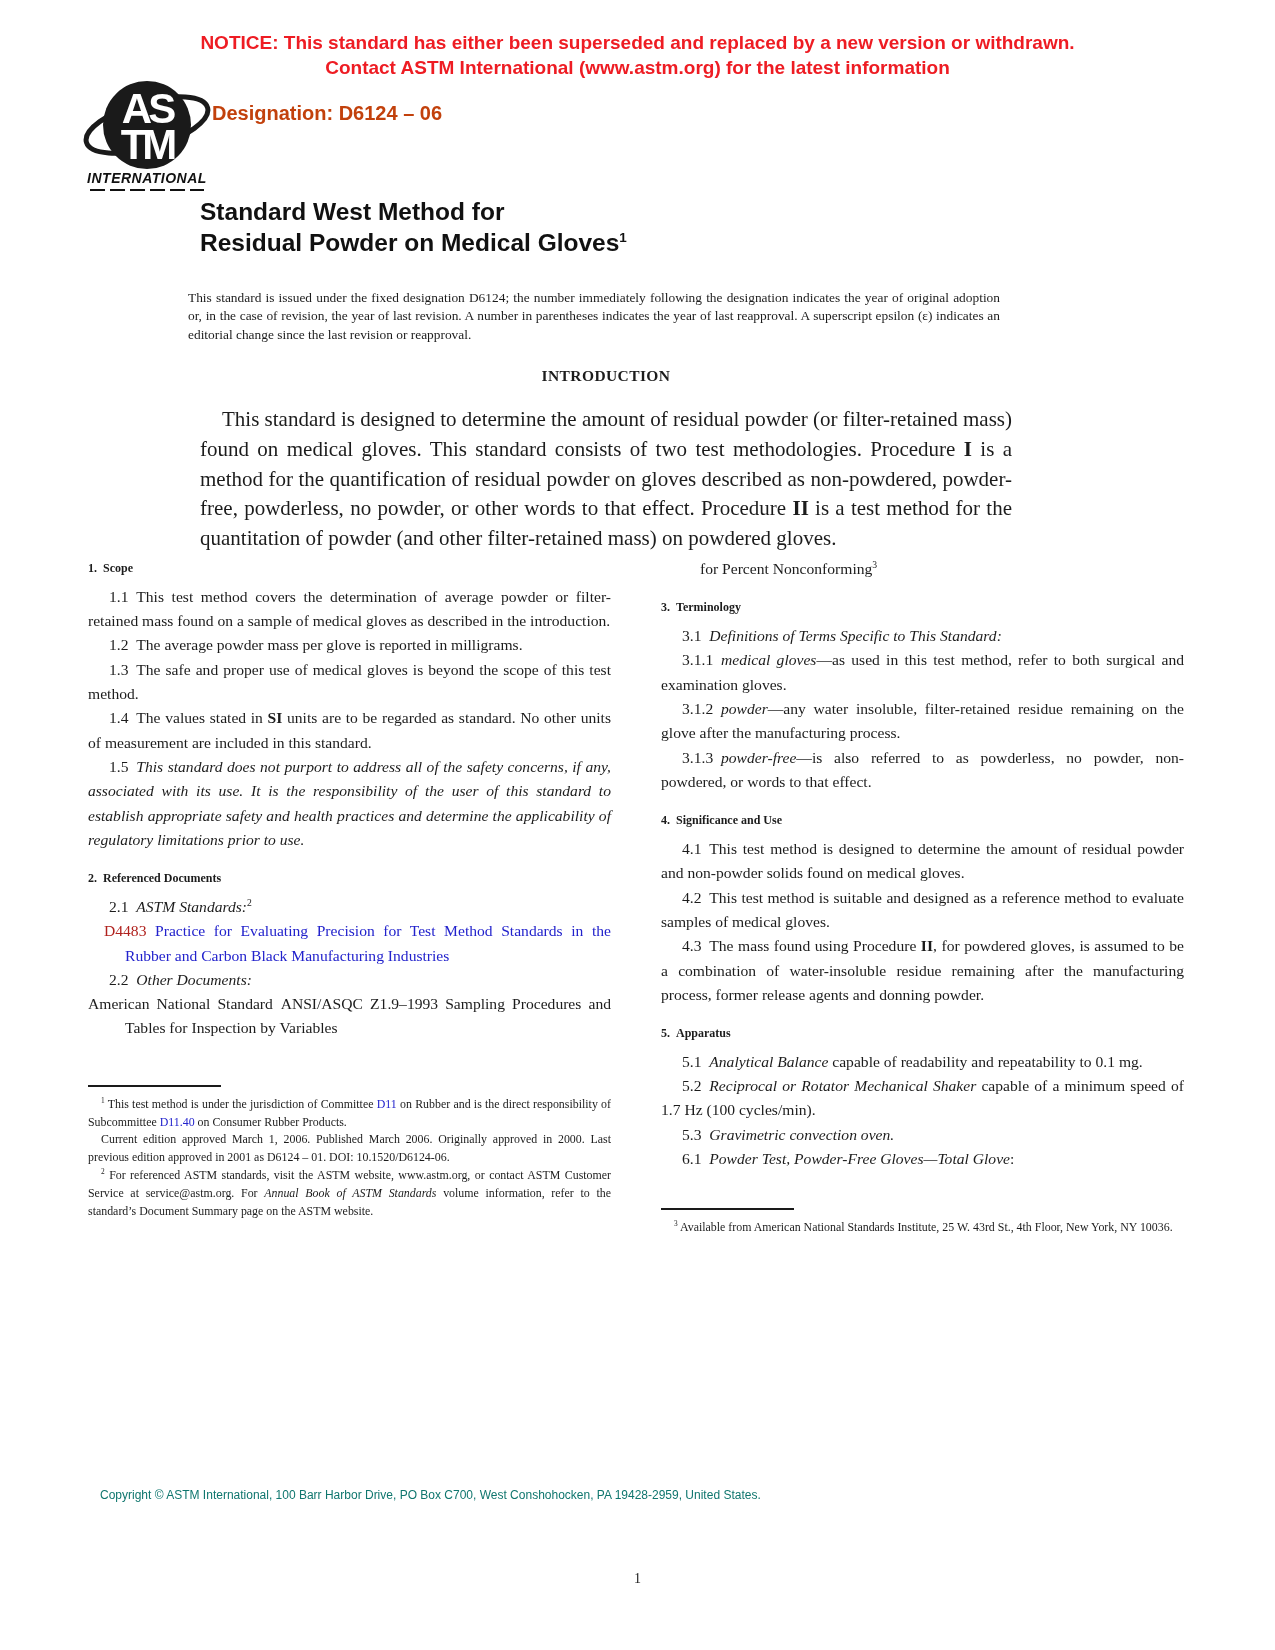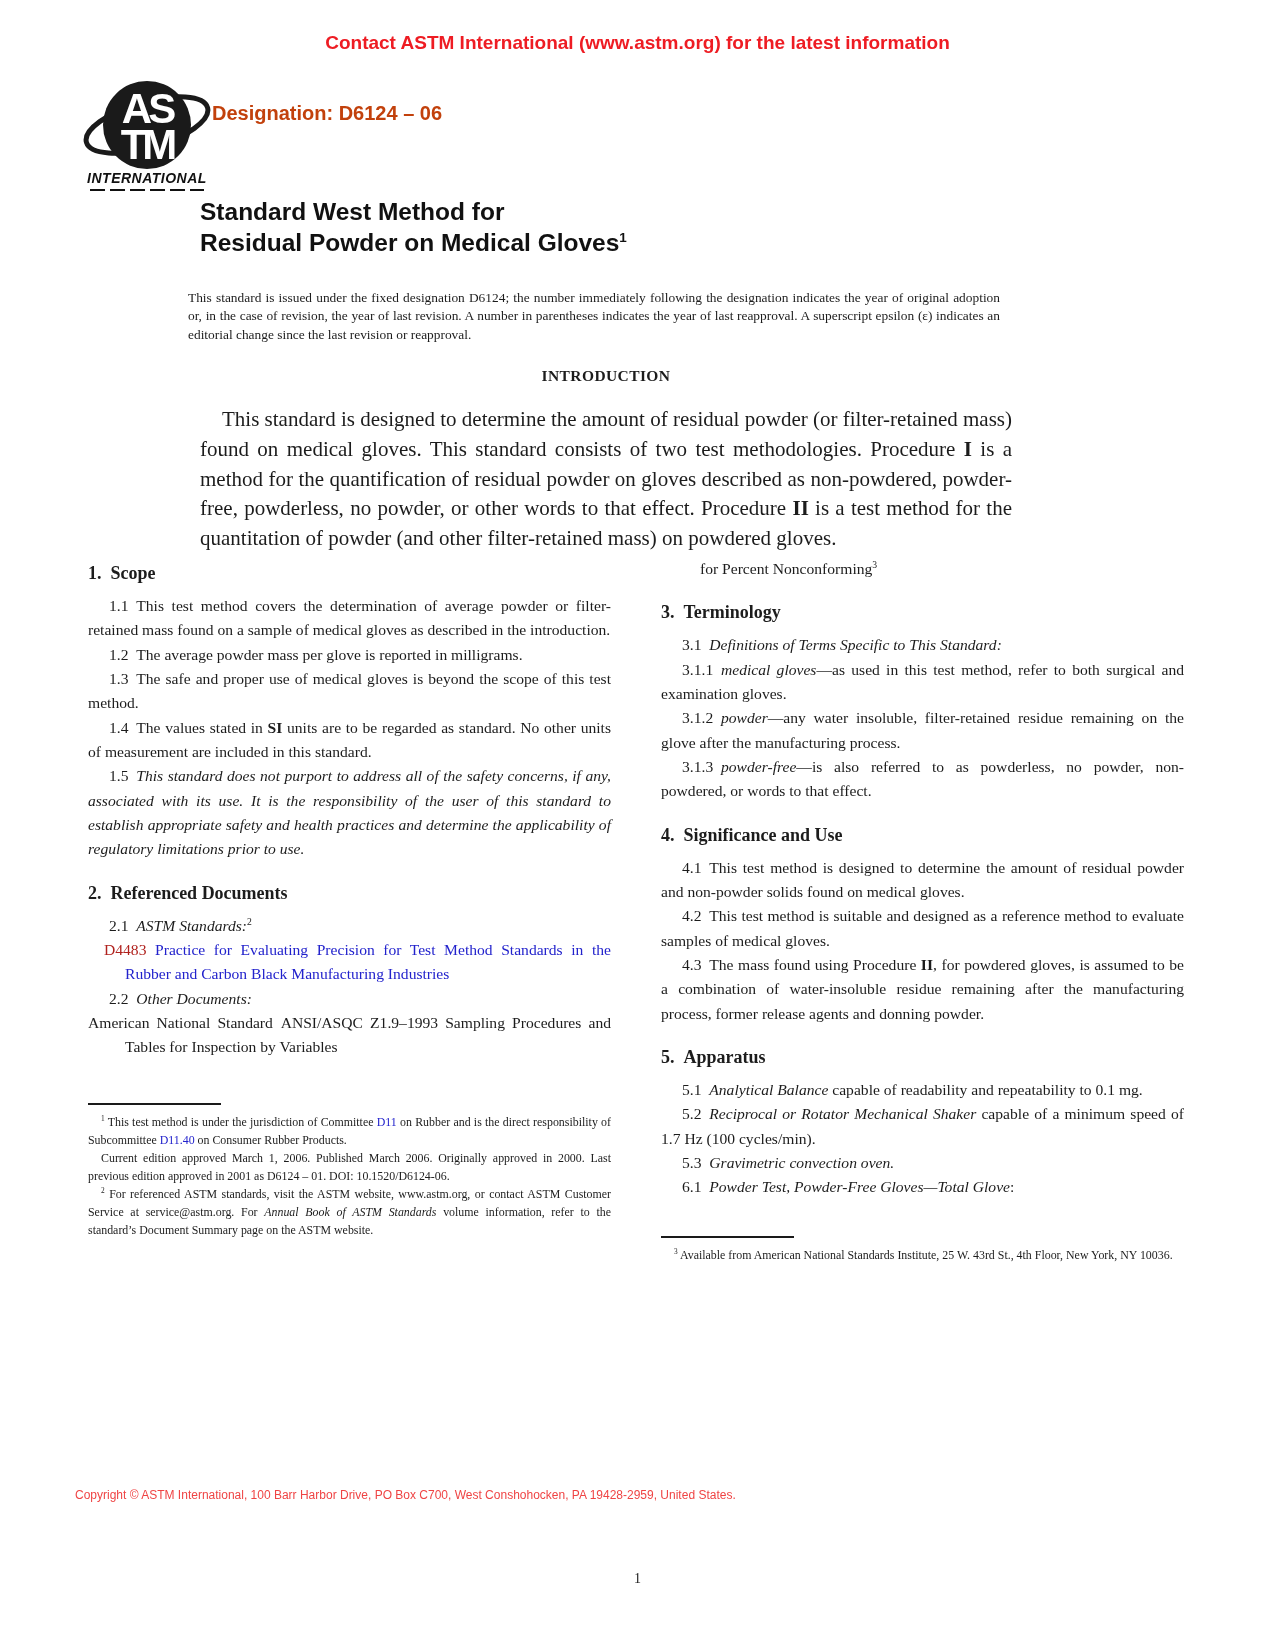--- a/index.html
+++ b/index.html
@@ -56,58 +56,59 @@
     font-size:21px;line-height:1.42;text-align:justify;text-indent:22px;
   }
   
   .columns{
     position:absolute;left:88px;top:557px;width:1096px;
     display:flex;gap:50px;
     font-size:15.6px;line-height:1.56;text-align:justify;
   }
   .col{flex:1;min-width:0;}
   .col h2{
-    font-size:18px;font-weight:bold;text-align:left;
+    font-size:12px;font-weight:bold;text-align:left;
     margin:17px 0 7px 0;
   }
   .col h2:first-child{margin-top:2px;}
   .col .p{text-indent:21px;}
   .col .hang-link{padding-left:37px;text-indent:-21px;}
   .col .hang-flush{padding-left:37px;text-indent:-37px;}
   .col .cont{text-indent:39px;margin-bottom:2px;}
   .h-hang{padding-left:25px;text-indent:-25px;}
   
   .fnblock{margin-top:44px;}
   .fnblock.right{margin-top:37px;}
   .fn-rule{width:133px;border:none;border-top:2px solid #1a1a1a;margin:0 0 9px 0;}
   .fn{font-size:11.9px;line-height:1.5;text-align:justify;}
   .fn .p{text-indent:13px;}
   
   .copyright{
-    position:absolute;left:75px;top:1488px;
+    position:absolute;left:100px;top:1488px;
     font-family:"Liberation Sans", sans-serif;
-    font-size:12px;color:#ef4444;
+    font-size:12px;color:#0f766e;
   }
   .pagenum{
     position:absolute;left:0;right:0;top:1571px;
     text-align:center;font-size:14px;
   }
   
   .sg-i{font-style:italic;}
   .sg-b{font-weight:bold;}
   .sg-sup{font-size:0.62em;vertical-align:super;line-height:0;}
   .sg-lb{color:var(--link_blue);}
   .sg-lr{color:var(--link_red);}
 </style>
 </head>
 <body>
 
 <div class="page">
 
   <div class="notice">
+    <div>NOTICE: This standard has either been superseded and replaced by a new version or withdrawn.</div>
     <div>Contact ASTM International (www.astm.org) for the latest information</div>
   </div>
 
   <div class="logo-wrap">
     <svg width="134" height="118" viewBox="0 0 134 118">
       <ellipse cx="65" cy="49" rx="63" ry="23" fill="none" stroke="#1a1a1a" stroke-width="5" transform="rotate(-16 65 49)"></ellipse>
       <circle cx="65" cy="49" r="44" fill="#1a1a1a"></circle>
       <text x="65" y="47" text-anchor="middle" fill="#ffffff" font-family="Liberation Sans, sans-serif" font-weight="bold" font-size="42" letter-spacing="-4">AS</text>
       <text x="65" y="83" text-anchor="middle" fill="#ffffff" font-family="Liberation Sans, sans-serif" font-weight="bold" font-size="42" letter-spacing="-4">TM</text>
       <text x="65" y="107" text-anchor="middle" fill="#111111" font-family="Liberation Sans, sans-serif" font-weight="bold" font-style="italic" font-size="14" letter-spacing="0.5">INTERNATIONAL</text>

